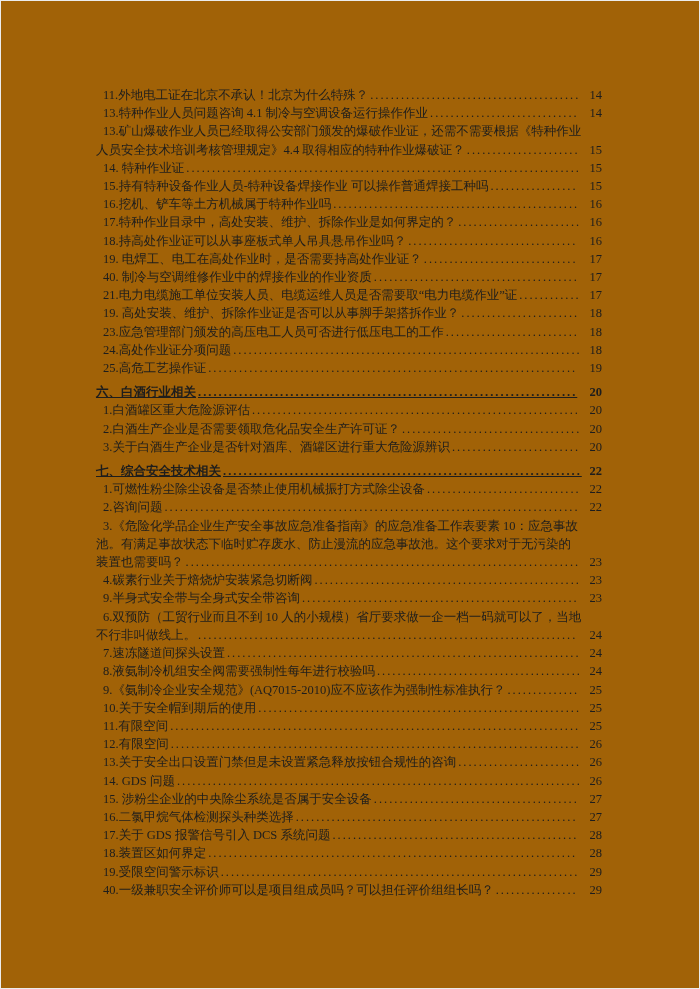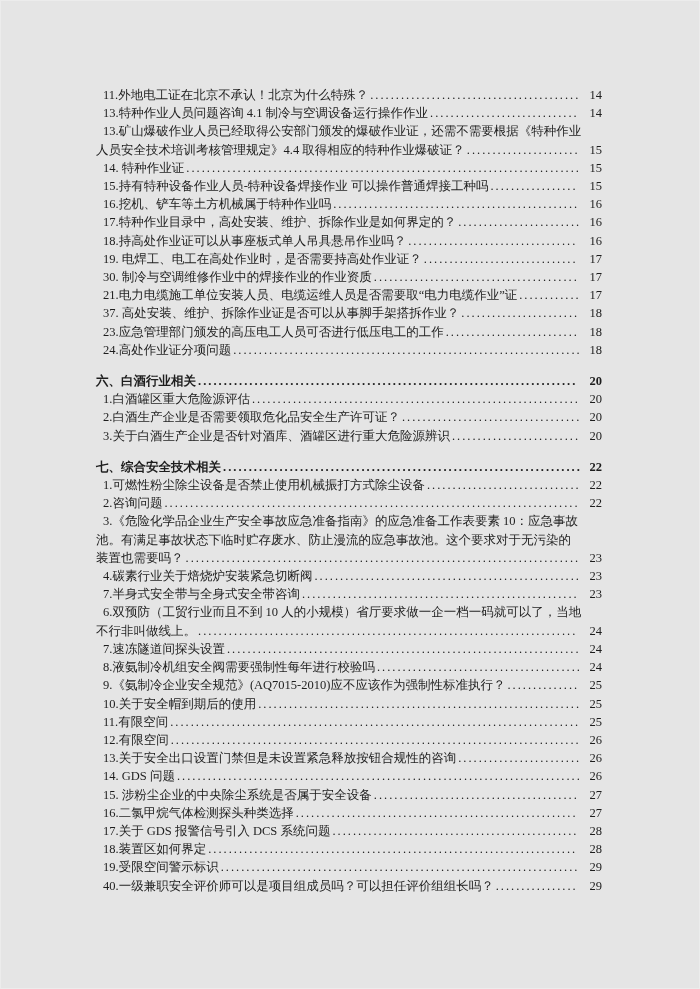--- a/index.html
+++ b/index.html
@@ -11,37 +11,38 @@
     width: 700px;
     height: 989px;
     font-family: "Liberation Serif", "DejaVu Serif", serif;
     color: #1d1d1d;
   }
   .page {
     box-sizing: border-box;
     width: 700px;
     height: 989px;
     padding: 86px 98px 0 96px;
-    background: #e5e5e5;
+    background: #a16207;
     box-shadow: inset 0 0 0 1px #ececec;
     overflow: hidden;
   }
   .toc {
     font-size: 12.5px;
     line-height: 18.2px;
   }
   .toc-entry {
     position: relative;
     padding-right: 20px;
     text-indent: 7px;
   }
   .toc-entry.section {
     font-weight: bold;
-    margin-top: 13px;
+    margin-top: 6px;
     text-indent: 0;
+    text-decoration: underline;
   }
   .toc-dots {
     margin-left: 2px;
     letter-spacing: 2px;
     word-break: break-all;
   }
   .toc-page {
     position: absolute;
     right: 0;
     bottom: 0;
@@ -56,35 +57,36 @@
   <div class="toc">
       <div class="toc-entry"><span class="toc-text">11.外地电工证在北京不承认！北京为什么特殊？</span><span class="toc-dots">.........................................</span><span class="toc-page">14</span></div>
       <div class="toc-entry"><span class="toc-text">13.特种作业人员问题咨询 4.1 制冷与空调设备运行操作作业</span><span class="toc-dots">.............................</span><span class="toc-page">14</span></div>
       <div class="toc-entry"><span class="toc-text">13.矿山爆破作业人员已经取得公安部门颁发的爆破作业证，还需不需要根据《特种作业人员安全技术培训考核管理规定》4.4 取得相应的特种作业爆破证？</span><span class="toc-dots">......................</span><span class="toc-page">15</span></div>
       <div class="toc-entry"><span class="toc-text">14. 特种作业证</span><span class="toc-dots">.............................................................................</span><span class="toc-page">15</span></div>
       <div class="toc-entry"><span class="toc-text">15.持有特种设备作业人员-特种设备焊接作业 可以操作普通焊接工种吗</span><span class="toc-dots">.................</span><span class="toc-page">15</span></div>
       <div class="toc-entry"><span class="toc-text">16.挖机、铲车等土方机械属于特种作业吗</span><span class="toc-dots">................................................</span><span class="toc-page">16</span></div>
       <div class="toc-entry"><span class="toc-text">17.特种作业目录中，高处安装、维护、拆除作业是如何界定的？</span><span class="toc-dots">........................</span><span class="toc-page">16</span></div>
       <div class="toc-entry"><span class="toc-text">18.持高处作业证可以从事座板式单人吊具悬吊作业吗？</span><span class="toc-dots">.................................</span><span class="toc-page">16</span></div>
       <div class="toc-entry"><span class="toc-text">19. 电焊工、电工在高处作业时，是否需要持高处作业证？</span><span class="toc-dots">..............................</span><span class="toc-page">17</span></div>
-      <div class="toc-entry"><span class="toc-text">30. 制冷与空调维修作业中的焊接作业的作业资质</span><span class="toc-dots">........................................</span><span class="toc-page">17</span></div>
+      <div class="toc-entry"><span class="toc-text">40. 制冷与空调维修作业中的焊接作业的作业资质</span><span class="toc-dots">........................................</span><span class="toc-page">17</span></div>
       <div class="toc-entry"><span class="toc-text">21.电力电缆施工单位安装人员、电缆运维人员是否需要取“电力电缆作业”证</span><span class="toc-dots">............</span><span class="toc-page">17</span></div>
-      <div class="toc-entry"><span class="toc-text">37. 高处安装、维护、拆除作业证是否可以从事脚手架搭拆作业？</span><span class="toc-dots">.......................</span><span class="toc-page">18</span></div>
+      <div class="toc-entry"><span class="toc-text">19. 高处安装、维护、拆除作业证是否可以从事脚手架搭拆作业？</span><span class="toc-dots">.......................</span><span class="toc-page">18</span></div>
       <div class="toc-entry"><span class="toc-text">23.应急管理部门颁发的高压电工人员可否进行低压电工的工作</span><span class="toc-dots">..........................</span><span class="toc-page">18</span></div>
       <div class="toc-entry"><span class="toc-text">24.高处作业证分项问题</span><span class="toc-dots">....................................................................</span><span class="toc-page">18</span></div>
+      <div class="toc-entry"><span class="toc-text">25.高危工艺操作证</span><span class="toc-dots">........................................................................</span><span class="toc-page">19</span></div>
       <div class="toc-entry section"><span class="toc-text">六、白酒行业相关</span><span class="toc-dots">..........................................................................</span><span class="toc-page">20</span></div>
       <div class="toc-entry"><span class="toc-text">1.白酒罐区重大危险源评估</span><span class="toc-dots">................................................................</span><span class="toc-page">20</span></div>
       <div class="toc-entry"><span class="toc-text">2.白酒生产企业是否需要领取危化品安全生产许可证？</span><span class="toc-dots">...................................</span><span class="toc-page">20</span></div>
       <div class="toc-entry"><span class="toc-text">3.关于白酒生产企业是否针对酒库、酒罐区进行重大危险源辨识</span><span class="toc-dots">.........................</span><span class="toc-page">20</span></div>
       <div class="toc-entry section"><span class="toc-text">七、综合安全技术相关</span><span class="toc-dots">......................................................................</span><span class="toc-page">22</span></div>
       <div class="toc-entry"><span class="toc-text">1.可燃性粉尘除尘设备是否禁止使用机械振打方式除尘设备</span><span class="toc-dots">..............................</span><span class="toc-page">22</span></div>
       <div class="toc-entry"><span class="toc-text">2.咨询问题</span><span class="toc-dots">.................................................................................</span><span class="toc-page">22</span></div>
       <div class="toc-entry"><span class="toc-text">3.《危险化学品企业生产安全事故应急准备指南》的应急准备工作表要素 10：应急事故池。有满足事故状态下临时贮存废水、防止漫流的应急事故池。这个要求对于无污染的装置也需要吗？</span><span class="toc-dots">.............................................................................</span><span class="toc-page">23</span></div>
       <div class="toc-entry"><span class="toc-text">4.碳素行业关于焙烧炉安装紧急切断阀</span><span class="toc-dots">....................................................</span><span class="toc-page">23</span></div>
-      <div class="toc-entry"><span class="toc-text">7.半身式安全带与全身式安全带咨询</span><span class="toc-dots">......................................................</span><span class="toc-page">23</span></div>
+      <div class="toc-entry"><span class="toc-text">9.半身式安全带与全身式安全带咨询</span><span class="toc-dots">......................................................</span><span class="toc-page">23</span></div>
       <div class="toc-entry"><span class="toc-text">6.双预防（工贸行业而且不到 10 人的小规模）省厅要求做一企一档一码就可以了，当地不行非叫做线上。</span><span class="toc-dots">..........................................................................</span><span class="toc-page">24</span></div>
       <div class="toc-entry"><span class="toc-text">7.速冻隧道间探头设置</span><span class="toc-dots">.....................................................................</span><span class="toc-page">24</span></div>
       <div class="toc-entry"><span class="toc-text">8.液氨制冷机组安全阀需要强制性每年进行校验吗</span><span class="toc-dots">........................................</span><span class="toc-page">24</span></div>
       <div class="toc-entry"><span class="toc-text">9.《氨制冷企业安全规范》(AQ7015-2010)应不应该作为强制性标准执行？</span><span class="toc-dots">..............</span><span class="toc-page">25</span></div>
       <div class="toc-entry"><span class="toc-text">10.关于安全帽到期后的使用</span><span class="toc-dots">...............................................................</span><span class="toc-page">25</span></div>
       <div class="toc-entry"><span class="toc-text">11.有限空间</span><span class="toc-dots">................................................................................</span><span class="toc-page">25</span></div>
       <div class="toc-entry"><span class="toc-text">12.有限空间</span><span class="toc-dots">................................................................................</span><span class="toc-page">26</span></div>
       <div class="toc-entry"><span class="toc-text">13.关于安全出口设置门禁但是未设置紧急释放按钮合规性的咨询</span><span class="toc-dots">........................</span><span class="toc-page">26</span></div>
       <div class="toc-entry"><span class="toc-text">14. GDS 问题</span><span class="toc-dots">...............................................................................</span><span class="toc-page">26</span></div>
       <div class="toc-entry"><span class="toc-text">15. 涉粉尘企业的中央除尘系统是否属于安全设备</span><span class="toc-dots">........................................</span><span class="toc-page">27</span></div>

